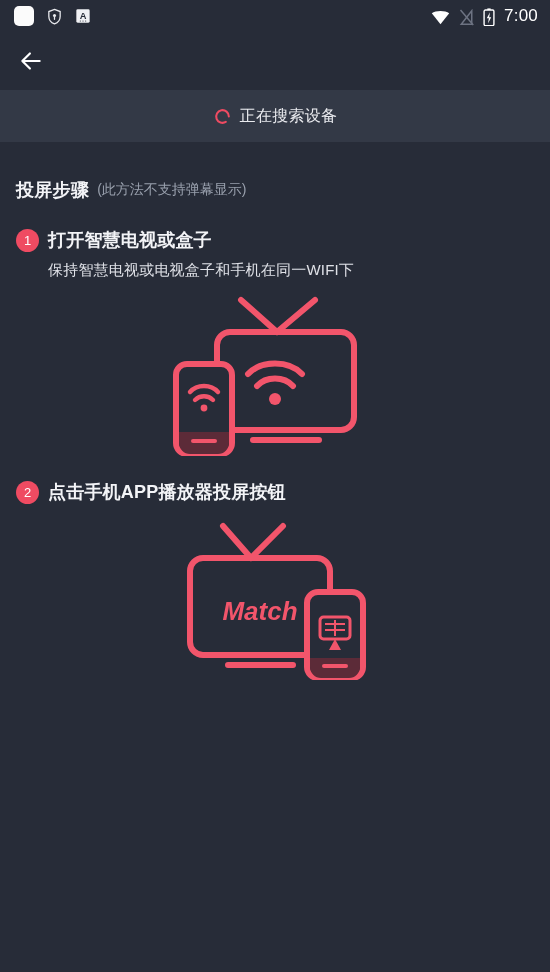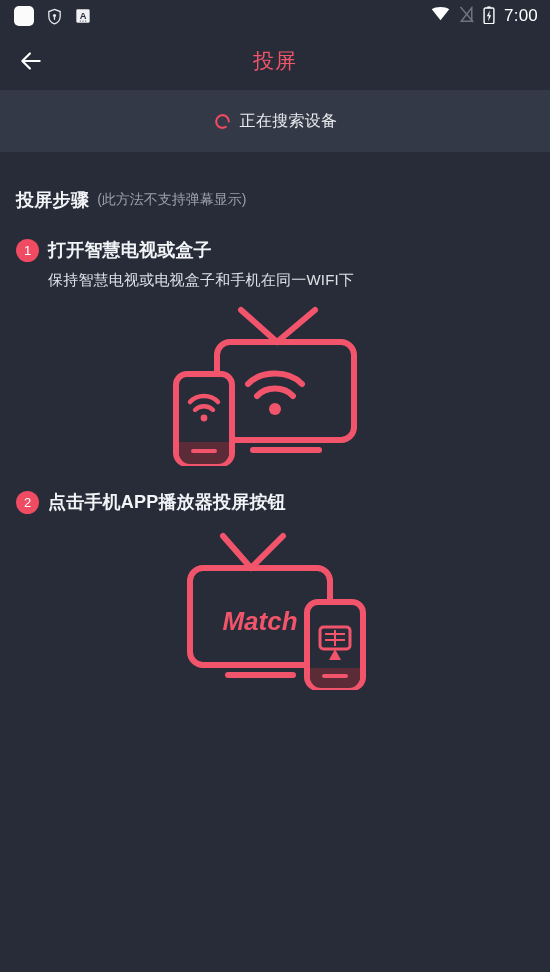--- a/index.html
+++ b/index.html
@@ -12,21 +12,21 @@
   .screen { position: relative; width: 550px; height: 972px; background: #272c38; }
 
   
   .statusbar {
     height: 32px; width: 100%;
     display: flex; align-items: center;
     padding: 0 12px 0 14px;
     background: #272c38;
   }
   .status-left { display: flex; align-items: center; gap: 12px; }
-  .status-right { margin-left: auto; display: flex; align-items: flex-start; gap: 9px; }
+  .status-right { margin-left: auto; display: flex; align-items: flex-end; gap: 9px; }
   .sq-icon { width: 20px; height: 20px; background: #fbfbfb; border-radius: 5px; }
   .shield-ic { width: 17px; height: 17px; display: block; }
   .a-ic { width: 16px; height: 16px; display: block; }
   .wifi-ic { width: 19px; height: 16px; display: block; }
   .nosim-ic { width: 15px; height: 17px; display: block; }
   .batt-ic { width: 12px; height: 18px; display: block; }
   .clock { color: #ffffff; font-size: 17px; letter-spacing: .2px; }
 
   
   .titlebar {
@@ -43,21 +43,21 @@
     width: 100%; text-align: center;
     color: #f2556b; font-size: 21px; letter-spacing: 1px;
   }
 
   
   .section-label {
     color: #8d93a1; font-size: 15px;
     padding: 22px 12px 12px 12px;
   }
   .searching-row {
-    height: 62px; background: #333946;
+    height: 52px; background: #333946;
     display: flex; align-items: center; justify-content: center; gap: 8px;
   }
   .spinner-ic { width: 19px; height: 19px; display: block; }
   .searching-txt { color: #e9eaee; font-size: 16px; letter-spacing: .3px; }
 
   .gap-band { height: 8px; background: #272c38; }
   .guide-label {
     color: #8d93a1; font-size: 15px;
     padding: 22px 12px 0 12px;
   }
@@ -122,21 +122,20 @@
       <span class="clock">7:00</span>
     </div>
   </div>
 
   <div class="titlebar">
     <div class="back-btn">
       <svg class="back-ic" viewBox="0 0 24 24">
         <path d="M20 12 H4 M11 5 L4 12 L11 19" fill="none" stroke="#ffffff" stroke-width="2" stroke-linecap="round" stroke-linejoin="round"></path>
       </svg>
     </div>
-    <div class="page-title">投屏</div>
   </div>
 
 
   <div class="searching-row">
     <svg class="spinner-ic" viewBox="0 0 24 24">
       <path d="M20 12 A8 8 0 1 0 16.2 18.8" fill="none" stroke="#ef4b62" stroke-width="2.6" stroke-linecap="round"></path>
     </svg>
     <span class="searching-txt">正在搜索设备</span>
   </div>
 

